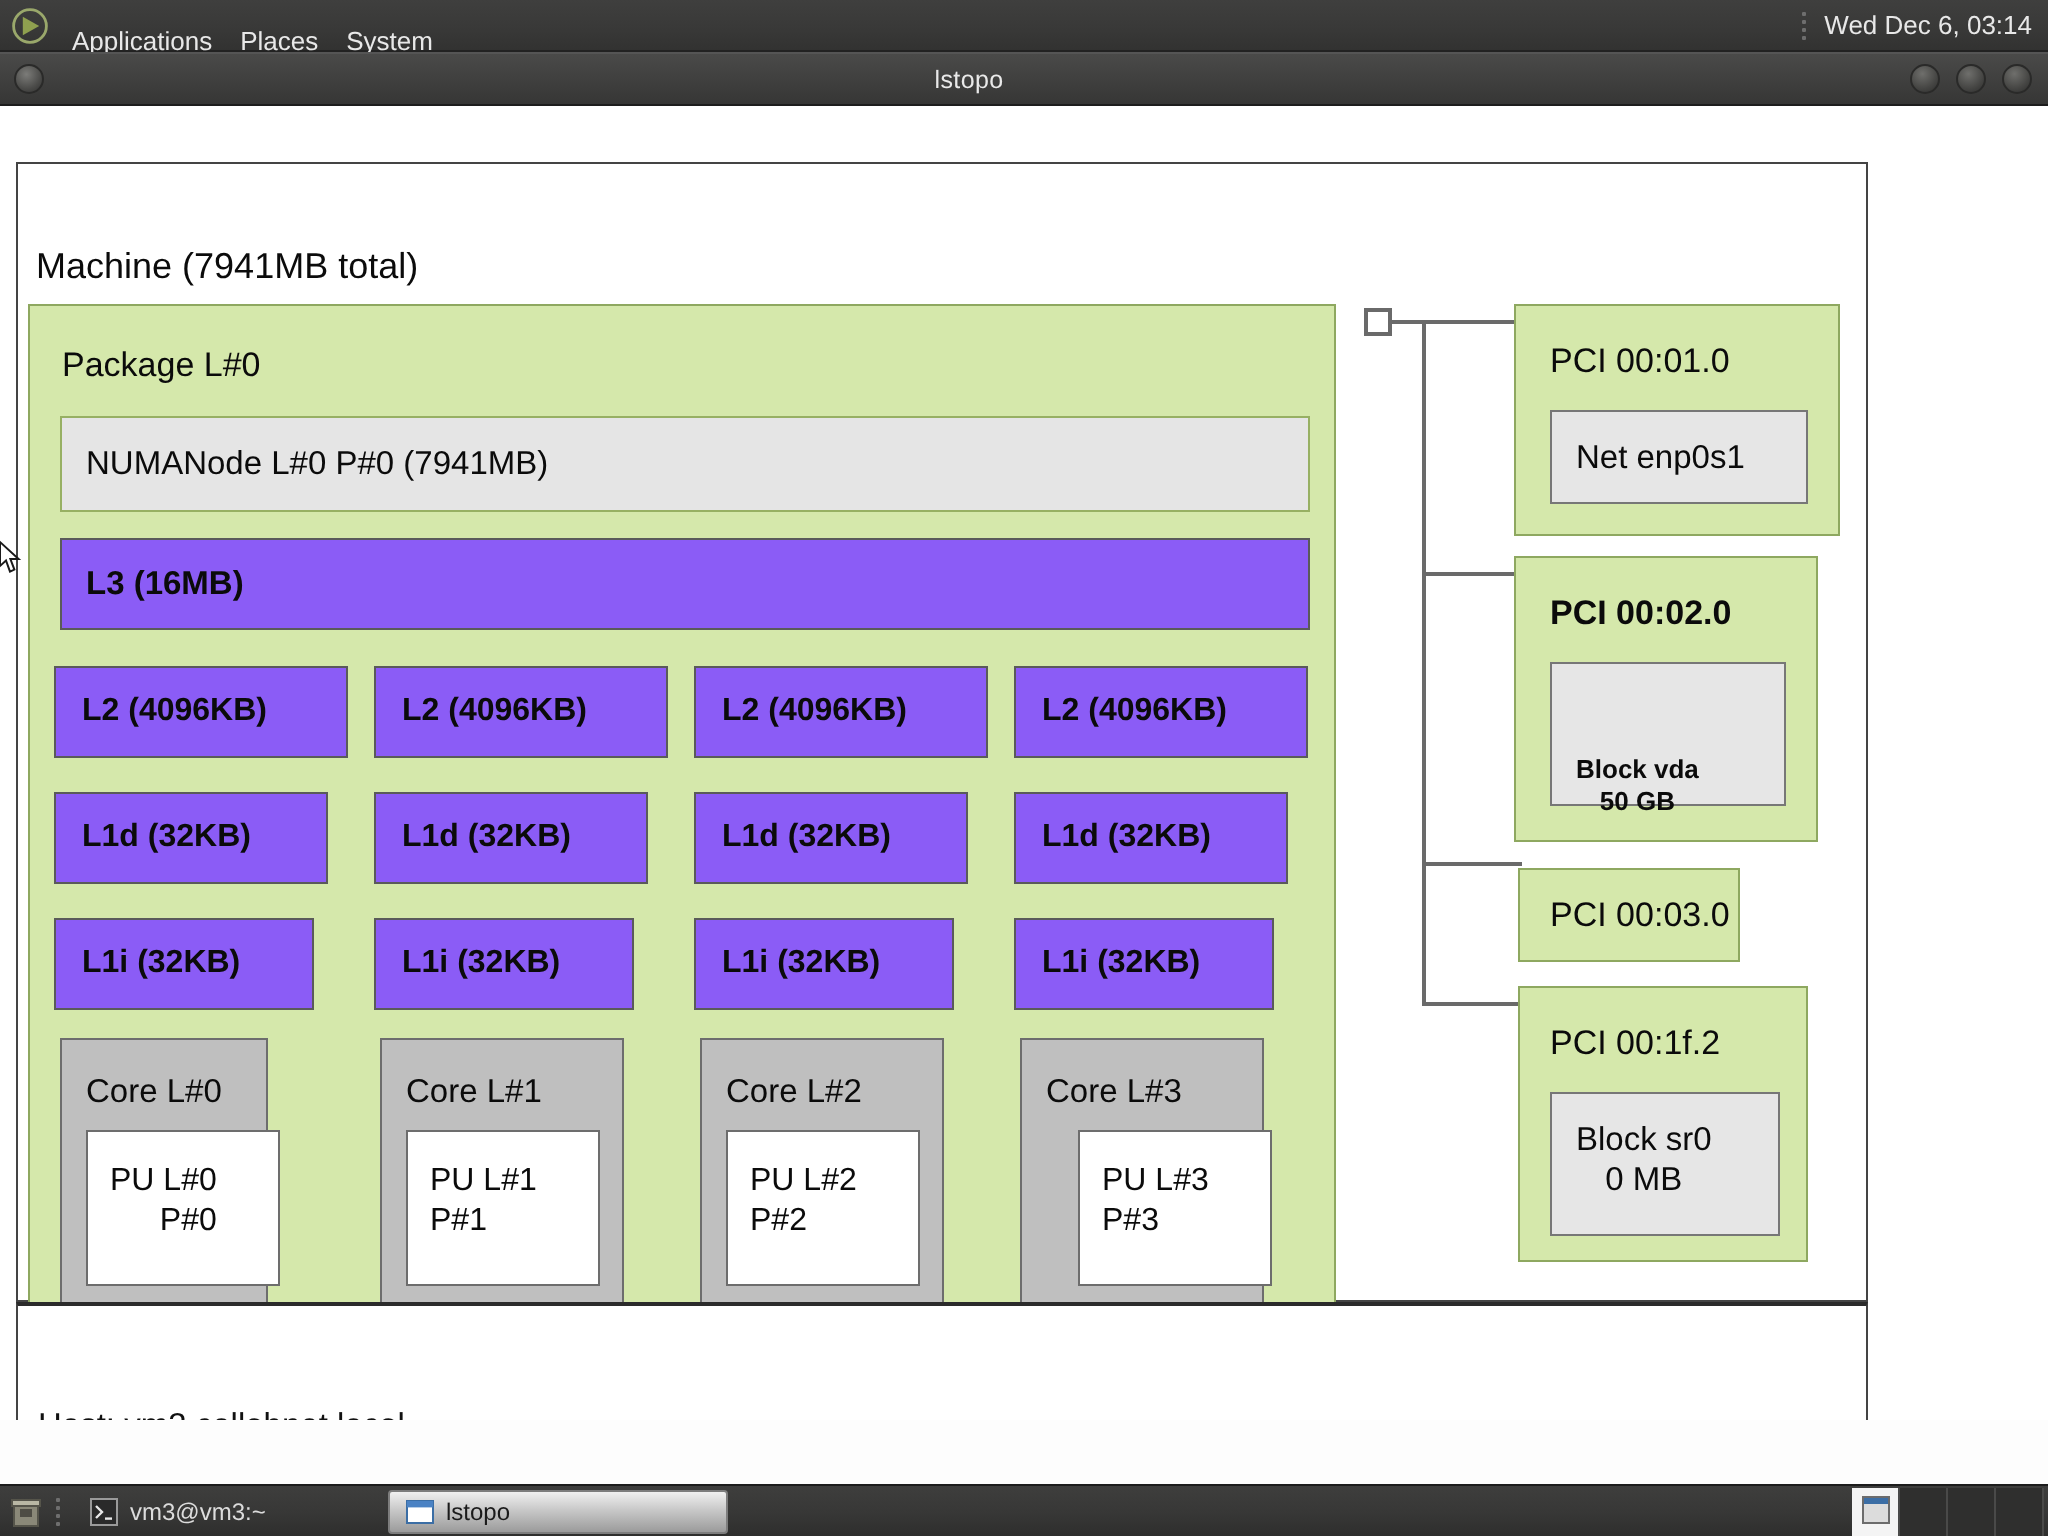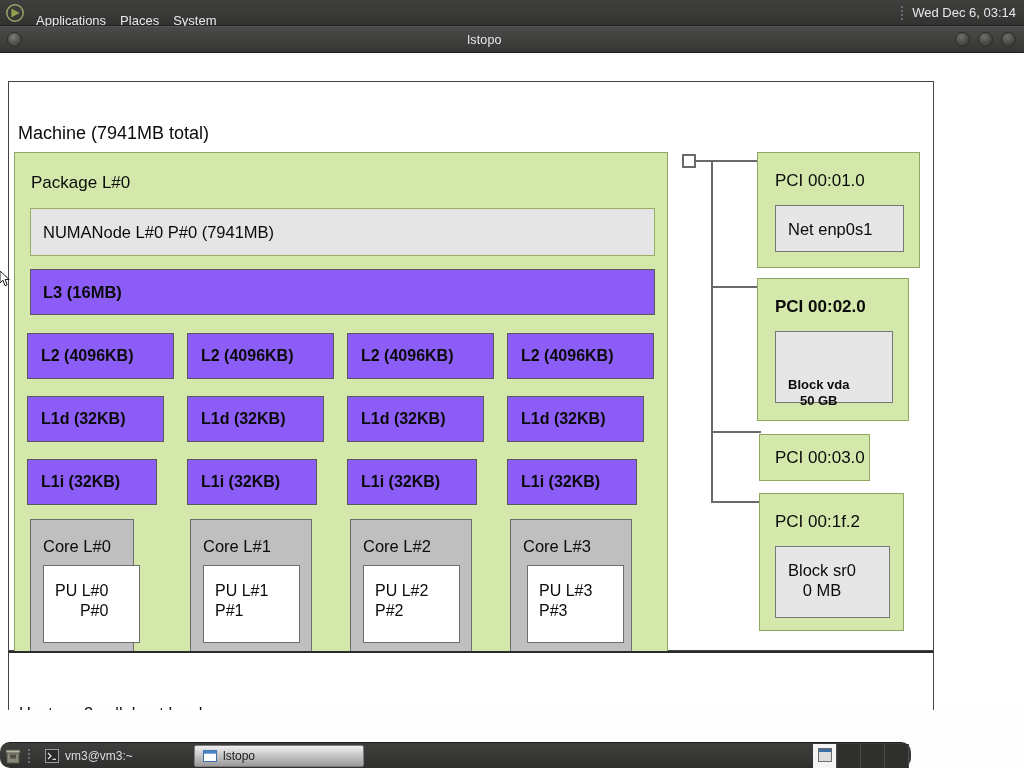--- a/index.html
+++ b/index.html
@@ -117,24 +117,24 @@
   .bridge-sq {
     background: #ffffff; border: 2px solid #6a6a6a;
   }
   .link { position: absolute; background: #6a6a6a; }
 
   
   .cursor { position: absolute; left: -1px; top: 217px; width: 14px; height: 18px; }
 
   
   .taskbar {
-    position: absolute; left: 0; top: 742px; width: 911px; height: 26px;
+    position: absolute; left: 0; top: 742px; width: 1024px; height: 26px;
     background: linear-gradient(to bottom, #3e3e3d 0%, #373736 55%, #2e2e2d 100%);
     border-top: 1px solid #1c1c1c;
-    display: flex; align-items: center; box-sizing: border-box; border-radius: 10px;
+    display: flex; align-items: center; box-sizing: border-box;
   }
   .tb-trash { width: 18px; height: 18px; margin-left: 4px; flex: 0 0 auto; position: relative; }
   .tb-grip {
     width: 5px; height: 16px; margin: 0 5px; flex: 0 0 auto;
     background-image: radial-gradient(circle, #6e6e6e 1px, transparent 1.2px);
     background-size: 4px 4px;
   }
   .task-btn {
     height: 22px; display: flex; align-items: center; padding: 0 8px;
     border-radius: 2px; font-size: 12px; color: #dcdcdc; flex: 0 0 auto;
@@ -270,21 +270,21 @@
       <div class="box core" style="left:350px; top:466px; width:122px; height:138px;">
         <div class="lbl" style="left:12px; top:16px; font-size:16.5px;">Core L#2</div>
         <div class="box pu" style="left:12px; top:45px; width:97px; height:78px;">
           <div class="lbl" style="left:11px; top:15px; font-size:16px;">PU L#2
 P#2</div>
         </div>
       </div>
 
       <div class="box core" style="left:510px; top:466px; width:122px; height:138px;">
         <div class="lbl" style="left:12px; top:16px; font-size:16.5px;">Core L#3</div>
-        <div class="box pu" style="left:16px; top:45px; width:97px; height:78px;">
+        <div class="box pu" style="left:28px; top:45px; width:97px; height:78px;">
           <div class="lbl" style="left:11px; top:15px; font-size:16px;">PU L#3
 P#3</div>
         </div>
       </div>
 
       <div class="box bridge-sq" style="left:682px; top:101px; width:14px; height:14px;"></div>
       <div class="link" style="left:696px; top:107px; width:68px; height:2px;"></div>
       <div class="link" style="left:711px; top:107px; width:2px; height:343px;"></div>
       <div class="link" style="left:711px; top:233px; width:48px; height:2px;"></div>
       <div class="link" style="left:711px; top:378px; width:50px; height:2px;"></div>

